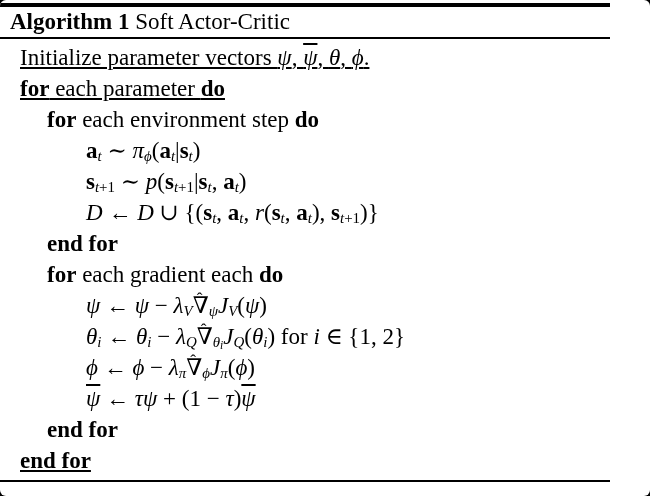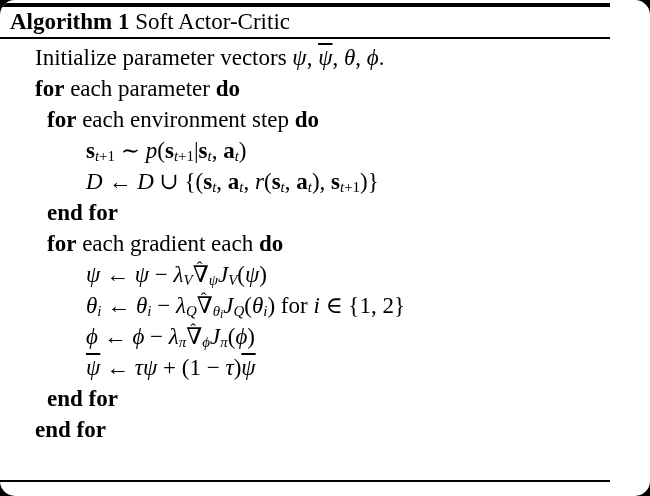--- a/index.html
+++ b/index.html
@@ -5,21 +5,21 @@
   html,body { margin:0; padding:0; }
   body {
     width:650px; height:496px;
     background:#000;
     font-family:"Liberation Serif","DejaVu Serif",serif;
     position:relative;
   }
   .paper {
     position:absolute; inset:0;
     background:#fff;
-    border-radius:15px;
+    border-radius:6px;
     overflow:hidden;
     color:#000;
   }
   .rule { position:absolute; left:0; width:610px; background:#000; }
   .rule-thick  { top:3px;   height:4px; }
   .rule-thin   { top:37px;  height:2px; }
   .rule-bottom { top:480px; height:2px; }
   .algo-title {
     position:absolute; left:10px; top:8px;
     font-size:23px; line-height:27px;
@@ -27,21 +27,21 @@
   }
   .t-bold { font-weight:bold; }
   .algo-body {
     position:absolute; top:42px; left:0; right:0;
     font-size:23px;
   }
   .algo-line {
     height:31px; line-height:31px;
     white-space:nowrap;
   }
-  .ind0 { padding-left:35px; }
+  .ind0 { padding-left:20px;text-decoration:underline; }
   .ind1 { padding-left:47px; }
   .ind2 { padding-left:86px; }
   .tok { white-space:pre; font-family:"Liberation Serif","DejaVu Serif","DejaVu Sans",serif; }
   .kw   { font-weight:bold; }
   .it   { font-style:italic; }
   .bfup { font-weight:bold; font-style:normal; }
   .cal  { font-style:italic; }
   .ov   { text-decoration:overline; }
   .sub  { font-size:0.65em; vertical-align:-0.18em; }
   .sub2 { font-size:0.5em;  vertical-align:-0.4em; }
@@ -59,20 +59,21 @@
   <div class="rule rule-thick"></div>
   <div class="algo-title">
     <span class="t-bold">Algorithm 1</span>
     <span class="t-rest">Soft Actor-Critic</span>
   </div>
   <div class="rule rule-thin"></div>
   <div class="algo-body">
       <div class="algo-line ind0"><span class="tok">Initialize parameter vectors </span><span class="tok it">ψ</span><span class="tok">, </span><span class="tok it ov">ψ</span><span class="tok">, </span><span class="tok it">θ</span><span class="tok">, </span><span class="tok it">ϕ</span><span class="tok">.</span></div>
       <div class="algo-line ind0"><span class="tok kw">for</span><span class="tok"> each parameter </span><span class="tok kw">do</span></div>
       <div class="algo-line ind1"><span class="tok kw">for</span><span class="tok"> each environment step </span><span class="tok kw">do</span></div>
+      <div class="algo-line ind2"><span class="tok bfup">a</span><span class="tok sub it">t</span><span class="tok"> ∼ </span><span class="tok it">π</span><span class="tok sub it">ϕ</span><span class="tok">(</span><span class="tok bfup">a</span><span class="tok sub it">t</span><span class="tok">|</span><span class="tok bfup">s</span><span class="tok sub it">t</span><span class="tok">)</span></div>
       <div class="algo-line ind2"><span class="tok bfup">s</span><span class="tok sub it">t</span><span class="tok sub">+1</span><span class="tok"> ∼ </span><span class="tok it">p</span><span class="tok">(</span><span class="tok bfup">s</span><span class="tok sub it">t</span><span class="tok sub">+1</span><span class="tok">|</span><span class="tok bfup">s</span><span class="tok sub it">t</span><span class="tok">, </span><span class="tok bfup">a</span><span class="tok sub it">t</span><span class="tok">)</span></div>
       <div class="algo-line ind2"><span class="tok cal">D</span><span class="tok"> ← </span><span class="tok cal">D</span><span class="tok"> ∪ {(</span><span class="tok bfup">s</span><span class="tok sub it">t</span><span class="tok">, </span><span class="tok bfup">a</span><span class="tok sub it">t</span><span class="tok">, </span><span class="tok it">r</span><span class="tok">(</span><span class="tok bfup">s</span><span class="tok sub it">t</span><span class="tok">, </span><span class="tok bfup">a</span><span class="tok sub it">t</span><span class="tok">), </span><span class="tok bfup">s</span><span class="tok sub it">t</span><span class="tok sub">+1</span><span class="tok">)}</span></div>
       <div class="algo-line ind1"><span class="tok kw">end for</span></div>
       <div class="algo-line ind1"><span class="tok kw">for</span><span class="tok"> each gradient each </span><span class="tok kw">do</span></div>
       <div class="algo-line ind2"><span class="tok it">ψ</span><span class="tok"> ← </span><span class="tok it">ψ</span><span class="tok"> − </span><span class="tok it">λ</span><span class="tok sub it">V</span><span class="tok nab">∇</span><span class="tok hat">ˆ</span><span class="tok sub it">ψ</span><span class="tok it">J</span><span class="tok sub it">V</span><span class="tok">(</span><span class="tok it">ψ</span><span class="tok">)</span></div>
       <div class="algo-line ind2"><span class="tok it">θ</span><span class="tok sub it">i</span><span class="tok"> ← </span><span class="tok it">θ</span><span class="tok sub it">i</span><span class="tok"> − </span><span class="tok it">λ</span><span class="tok sub it">Q</span><span class="tok nab">∇</span><span class="tok hat">ˆ</span><span class="tok sub it">θ</span><span class="tok sub2 it">i</span><span class="tok it">J</span><span class="tok sub it">Q</span><span class="tok">(</span><span class="tok it">θ</span><span class="tok sub it">i</span><span class="tok">) for </span><span class="tok it">i</span><span class="tok"> ∈ {1, 2}</span></div>
       <div class="algo-line ind2"><span class="tok it">ϕ</span><span class="tok"> ← </span><span class="tok it">ϕ</span><span class="tok"> − </span><span class="tok it">λ</span><span class="tok sub it">π</span><span class="tok nab">∇</span><span class="tok hat">ˆ</span><span class="tok sub it">ϕ</span><span class="tok it">J</span><span class="tok sub it">π</span><span class="tok">(</span><span class="tok it">ϕ</span><span class="tok">)</span></div>
       <div class="algo-line ind2"><span class="tok it ov">ψ</span><span class="tok"> ← </span><span class="tok it">τ</span><span class="tok it">ψ</span><span class="tok"> + (1 − </span><span class="tok it">τ</span><span class="tok">)</span><span class="tok it ov">ψ</span></div>
       <div class="algo-line ind1"><span class="tok kw">end for</span></div>
       <div class="algo-line ind0"><span class="tok kw">end for</span></div>

